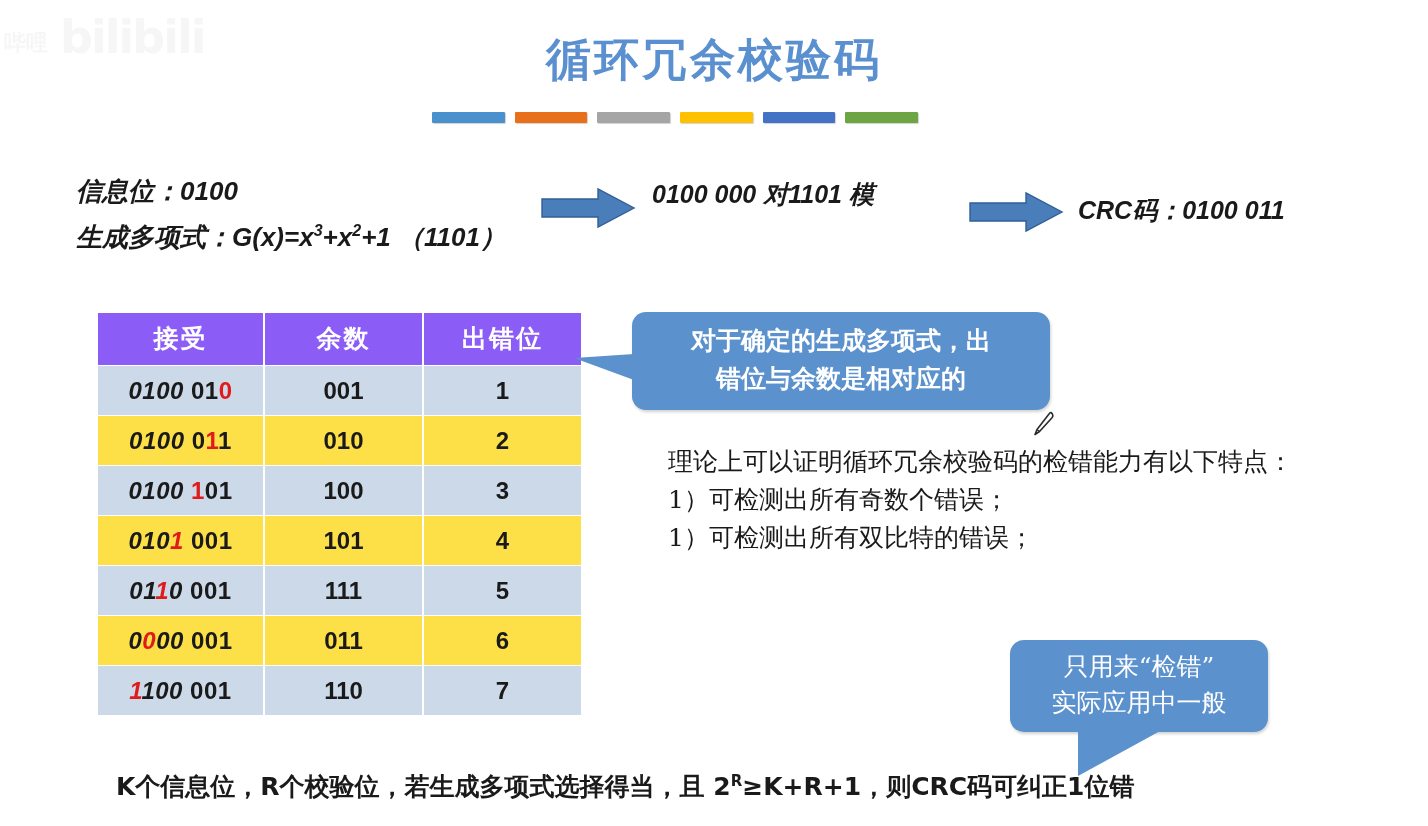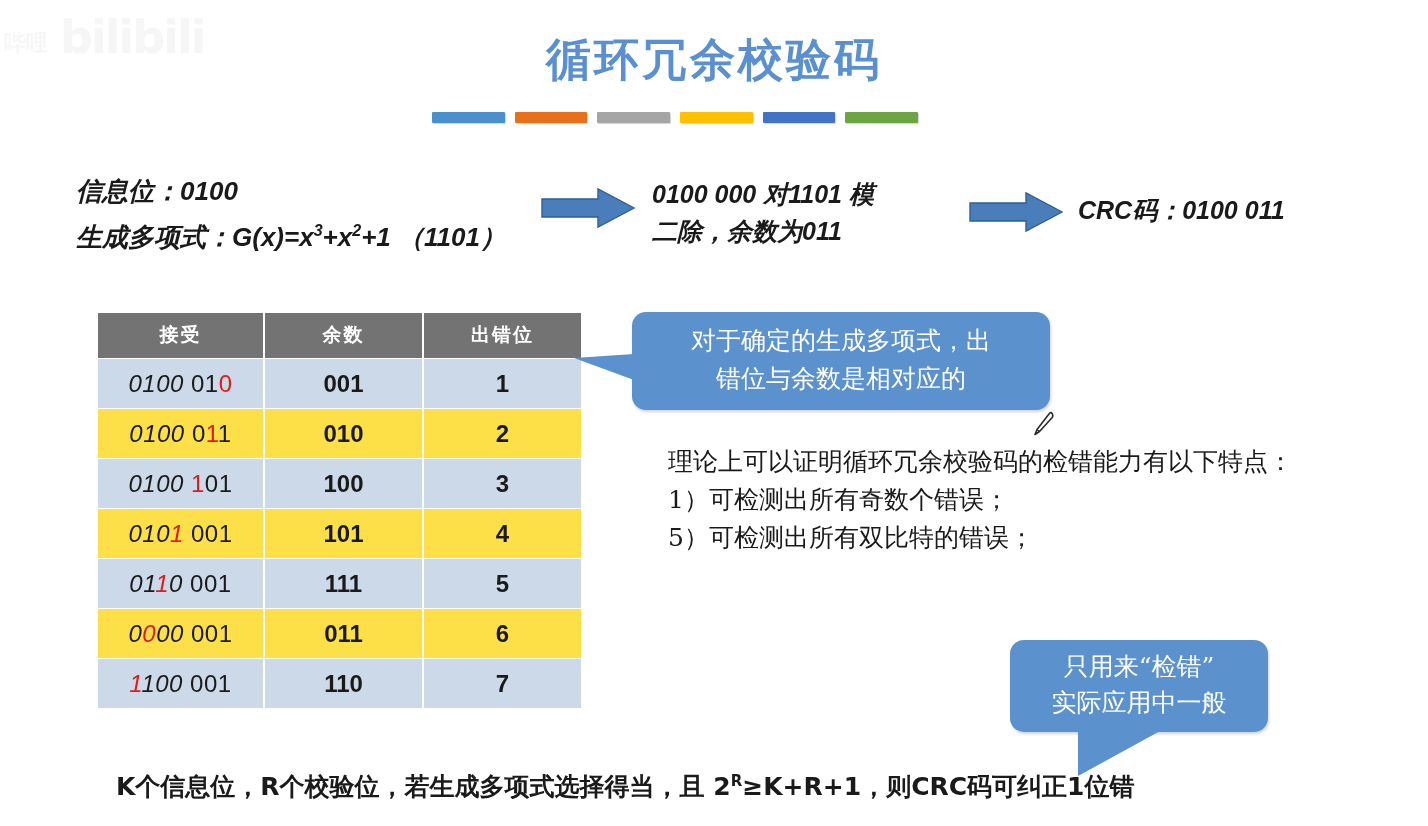--- a/index.html
+++ b/index.html
@@ -122,42 +122,42 @@
   .tbl {
     position: absolute;
     left: 96px;
     top: 312px;
     width: 481px;
     border-collapse: separate;
     border-spacing: 2px 1px;
     table-layout: fixed;
   }
   .tbl th {
-    background: #737373;
+    background: #8b5cf6;
     color: #ffffff;
-    font-size: 19px;
+    font-size: 25px;
     font-weight: 700;
     padding: 9px 0 10px;
     letter-spacing: 2px;
     font-family: "DejaVu Serif", "Liberation Serif", serif;
   }
   .tbl td {
     font-size: 24px;
     text-align: center;
     padding: 10px 0;
     height: 29px;
   }
   .tbl tr.band-a td { background: #ccd9e8; }
   .tbl tr.band-b td { background: #fde047; }
   .col-recv { width: 165px; }
   .col-rem  { width: 157px; }
   .col-pos  { width: 157px; }
   .recv-cell {
     text-align: center;
-    font-weight: 400;
+    font-weight: 700;
     letter-spacing: 0.5px;
     margin-top: 36px;
   }
   .recv-info { font-style: italic; }
   .recv-red  { color: #e01b1b; }
   .recv-tail { font-style: normal; }
   .num-cell { font-weight: 600; }
 
   
   .callout {
@@ -169,20 +169,21 @@
     font-size: 25px;
     line-height: 38px;
     font-family: "DejaVu Serif", "Liberation Serif", serif;
     box-shadow: 1px 2px 3px rgba(0,0,0,0.18);
   }
   .callout-1 {
     left: 632px;
     top: 312px;
     width: 418px;
     padding: 10px 0 12px;
+    font-weight: bold;
   }
   .callout-1 .tail {
     position: absolute;
     left: -58px;
     top: 42px;
     width: 0;
     height: 0;
     border-top: 4px solid transparent;
     border-bottom: 22px solid transparent;
     border-right: 60px solid #5b91cd;
@@ -264,21 +265,20 @@
     <div>信息位：0100</div>
     <div><span>生成多项式：G(x)=x</span><span class="sup">3</span><span>+x</span><span class="sup">2</span><span>+1 （1101）</span></div>
   </div>
 
   <svg class="arrow arrow-1" viewBox="0 0 96 44">
     <polygon points="2,13 58,13 58,3 94,22 58,41 58,31 2,31" fill="#4A7EBB" stroke="#2f5f96" stroke-width="1.4"></polygon>
   </svg>
 
   <div class="flow-mid">
     <div>0100 000 对1101 模</div>
-    <div>二除，余数为011</div>
   </div>
 
   <svg class="arrow arrow-2" viewBox="0 0 96 44">
     <polygon points="2,13 58,13 58,3 94,22 58,41 58,31 2,31" fill="#4A7EBB" stroke="#2f5f96" stroke-width="1.4"></polygon>
   </svg>
 
   <div class="flow-right">CRC码：0100 011</div>
 
   <table class="tbl">
     <colgroup>
@@ -339,21 +339,21 @@
   </div>
 
   <svg class="pen-cursor" viewBox="0 0 30 30">
     <path d="M23 4.5 C25 6 25.5 8 24 9.8 L11.5 23.5 L7 26.5 L9 21.5 L21 6 C21.6 5.1 22.2 4.3 23 4.5 Z" fill="none" stroke="#2b2b2b" stroke-width="1.6" stroke-linejoin="round"></path>
     <path d="M9 21.8 L11.4 23.4" stroke="#2b2b2b" stroke-width="1.3"></path>
   </svg>
 
   <div class="body-text">
     <span class="ln">理论上可以证明循环冗余校验码的检错能力有以下特点：</span>
     <span class="ln">1）可检测出所有奇数个错误；</span>
-    <span class="ln">5）可检测出所有双比特的错误；</span>
+    <span class="ln">1）可检测出所有双比特的错误；</span>
   </div>
 
   <div class="callout callout-2">
     <div class="tail"></div>
     <div>只用来“检错”</div>
     <div>实际应用中一般</div>
   </div>
 
   <div class="footer"><span>K个信息位，R个校验位，若生成多项式选择得当，且 2</span><span class="sup">R</span><span>≥K+R+1，则CRC码可纠正1位错</span></div>
 

